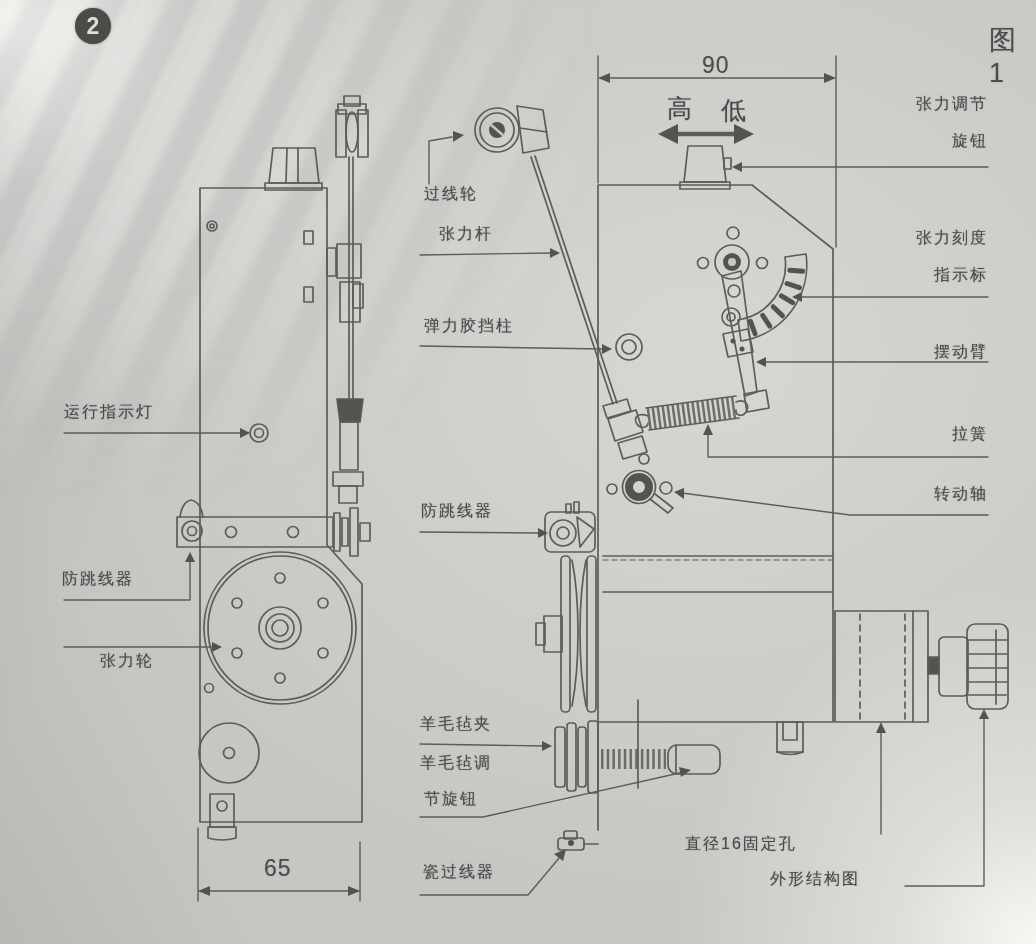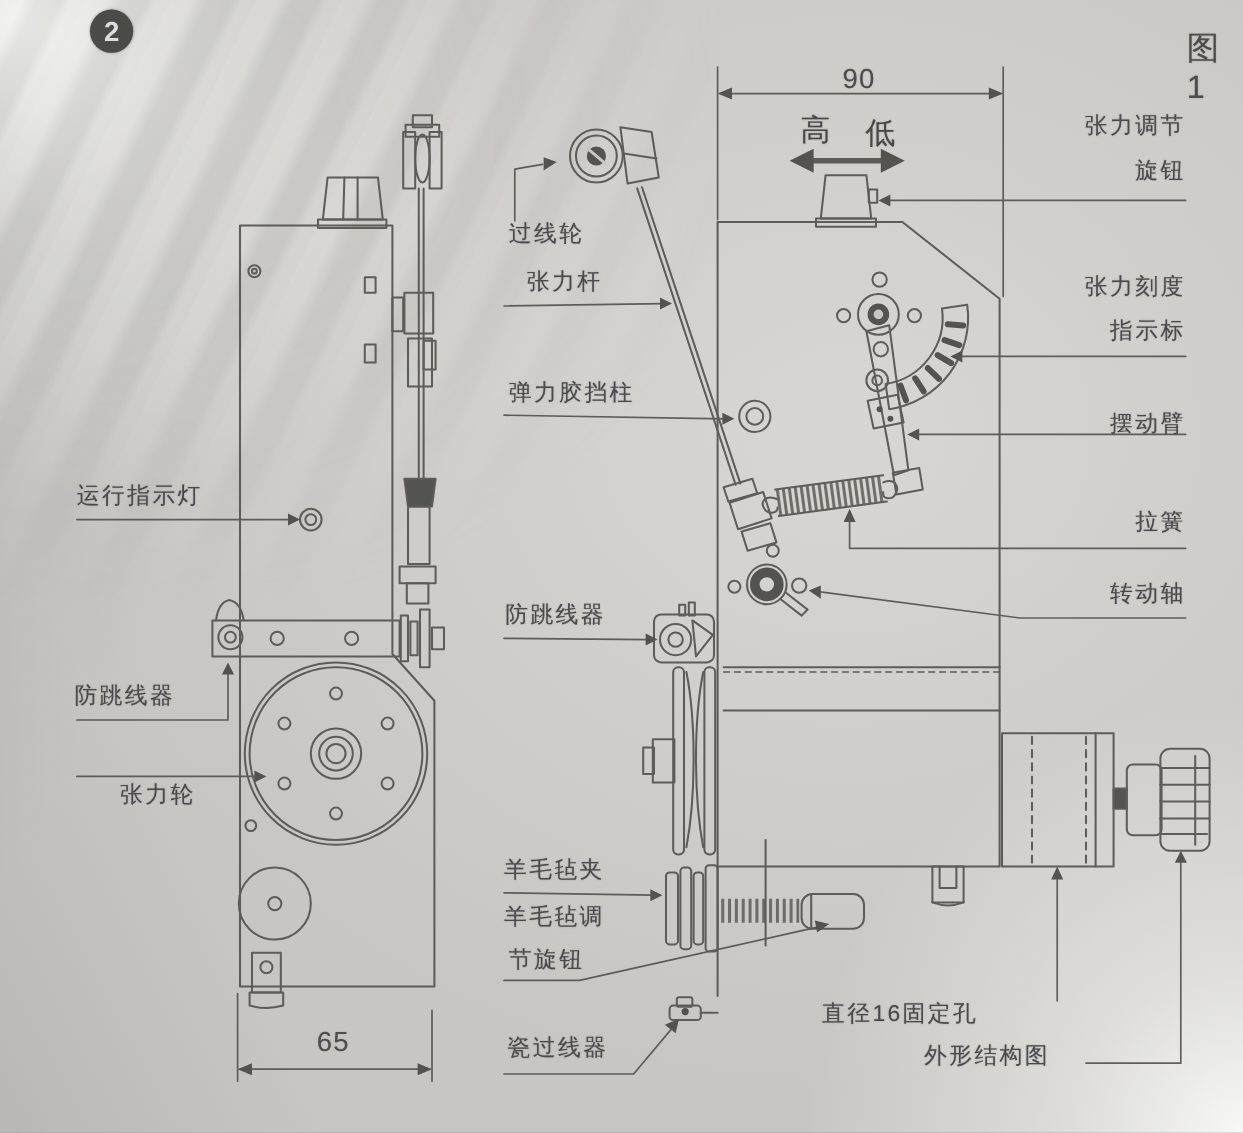--- a/index.html
+++ b/index.html
@@ -16,21 +16,21 @@
   }
   .streaks{
     position:absolute;left:0;top:0;width:600px;height:500px;pointer-events:none;
     background:repeating-linear-gradient(116deg,
       rgba(255,255,255,.14) 0 16px, rgba(140,140,146,.12) 28px 46px, rgba(255,255,255,.08) 54px 64px);
     -webkit-mask-image:radial-gradient(ellipse at 18% 22%, #000 25%, transparent 74%);
             mask-image:radial-gradient(ellipse at 18% 22%, #000 25%, transparent 74%);
   }
   svg{position:absolute;left:0;top:0;}
   .lbl{
-    position:absolute;color:#4a4a4c;font-size:19px;letter-spacing:2px;line-height:1.05;
+    position:absolute;color:#4a4a4c;font-size:16px;letter-spacing:2px;line-height:1.05;
     white-space:nowrap;text-shadow:0 0 1.2px rgba(92,92,98,.55);
   }
   .r{right:48px;text-align:right;}
   .title{
     position:absolute;left:120px;top:3px;font-size:31px;letter-spacing:6px;color:#4e4e51;
     text-shadow:0 0 1.4px rgba(90,90,96,.6);
   }
   .badge{
     position:absolute;left:75px;top:8px;width:36px;height:36px;border-radius:50%;
     background:#4b4b47;color:#dddddd;font-size:23px;font-weight:bold;

